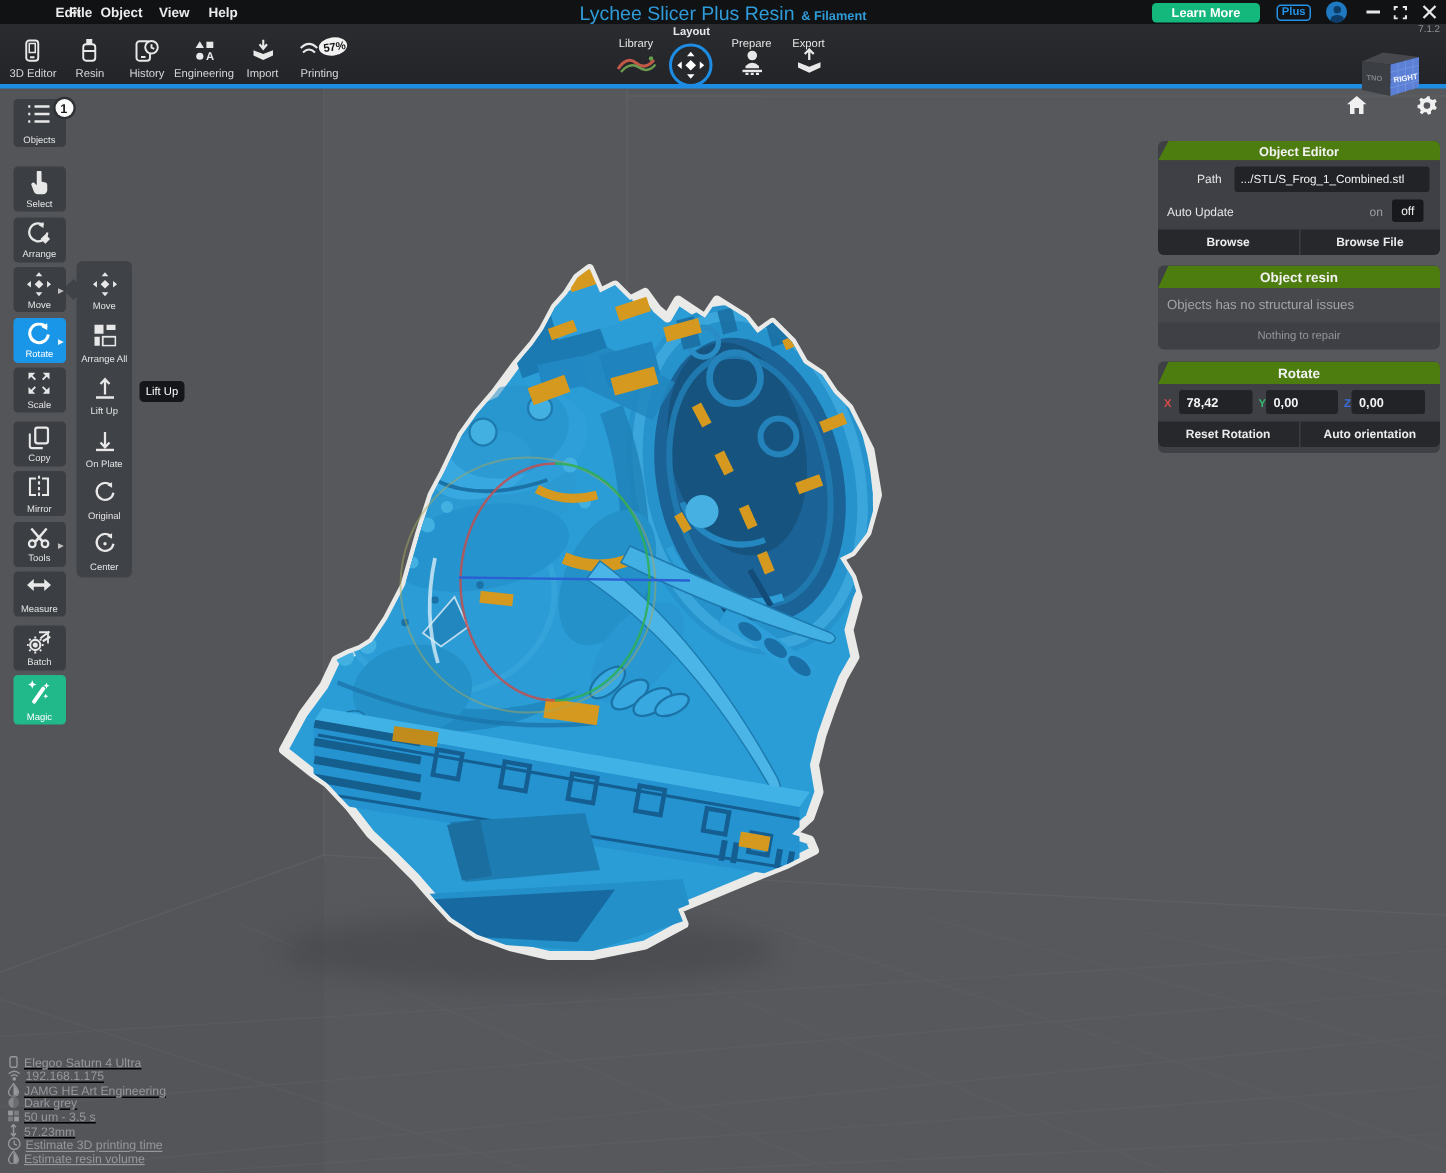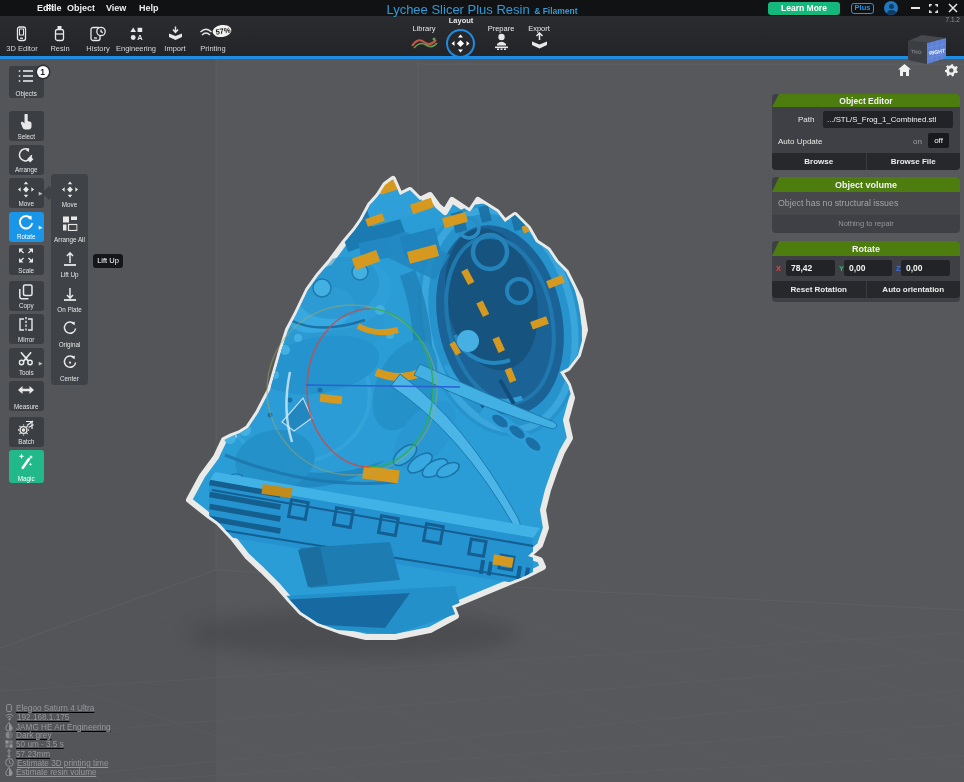--- a/index.html
+++ b/index.html
@@ -529,22 +529,22 @@
       <div style="position:absolute; left:6px; top:5px; font-size:8px; color:#e6e6e6;">Auto Update</div>
       <div style="position:absolute; left:141px; top:5px; font-size:8px; color:#9b9da1;">on</div>
       <div class="inp" style="position:absolute; left:156px; top:1px; width:21px; height:15px; font-size:8px; text-align:center; line-height:15px; background:#17191c;">off</div>
     </div>
     <div class="rpfoot">
         <div>Browse</div>
         <div>Browse File</div>
       </div>
   </div>
   <div class="rpanel" style="top:177px; height:56px;">
-    <div class="rphead" style="height:15px; line-height:16px; font-size:9px;">Object volume</div>
-    <div style="height:23px; background:#46484c; color:#a2a4a8; font-size:8.8px; line-height:23px; padding-left:6px;">Object has no structural issues</div>
+    <div class="rphead" style="height:15px; line-height:16px; font-size:9px;">Object resin</div>
+    <div style="height:23px; background:#46484c; color:#a2a4a8; font-size:8.8px; line-height:23px; padding-left:6px;">Objects has no structural issues</div>
     <div style="height:18px; color:#94969a; font-size:7.5px; line-height:18px; text-align:center;">Nothing to repair</div>
   </div>
   <div class="rpanel" style="top:241px; height:60.5px;">
     <div class="rphead" style="height:15px; line-height:16px; font-size:9px;">Rotate</div>
     <div style="position:relative; height:25px;">
       <div style="position:absolute; left:4px; top:8px; font-size:7.5px; font-weight:700; color:#d84a4a;">X</div>
       <div class="inp" style="position:absolute; left:14px; top:4px; width:49px; height:16px; font-size:8.5px; font-weight:700; line-height:16px; padding-left:5px;">78,42</div>
       <div style="position:absolute; left:67px; top:8px; font-size:7.5px; font-weight:700; color:#35b96e;">Y</div>
       <div class="inp" style="position:absolute; left:72px; top:4px; width:48px; height:16px; font-size:8.5px; font-weight:700; line-height:16px; padding-left:5px;">0,00</div>
       <div style="position:absolute; left:124px; top:8px; font-size:7.5px; font-weight:700; color:#3b6fe0;">Z</div>

